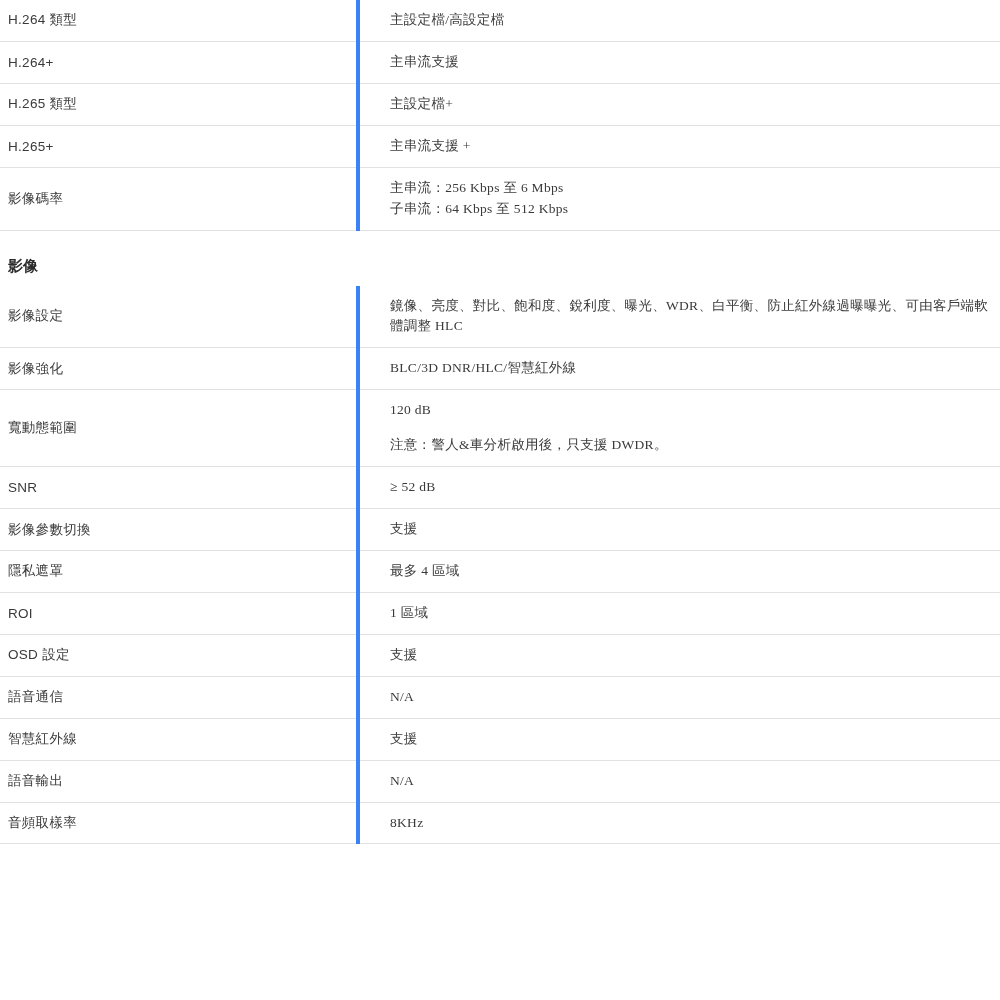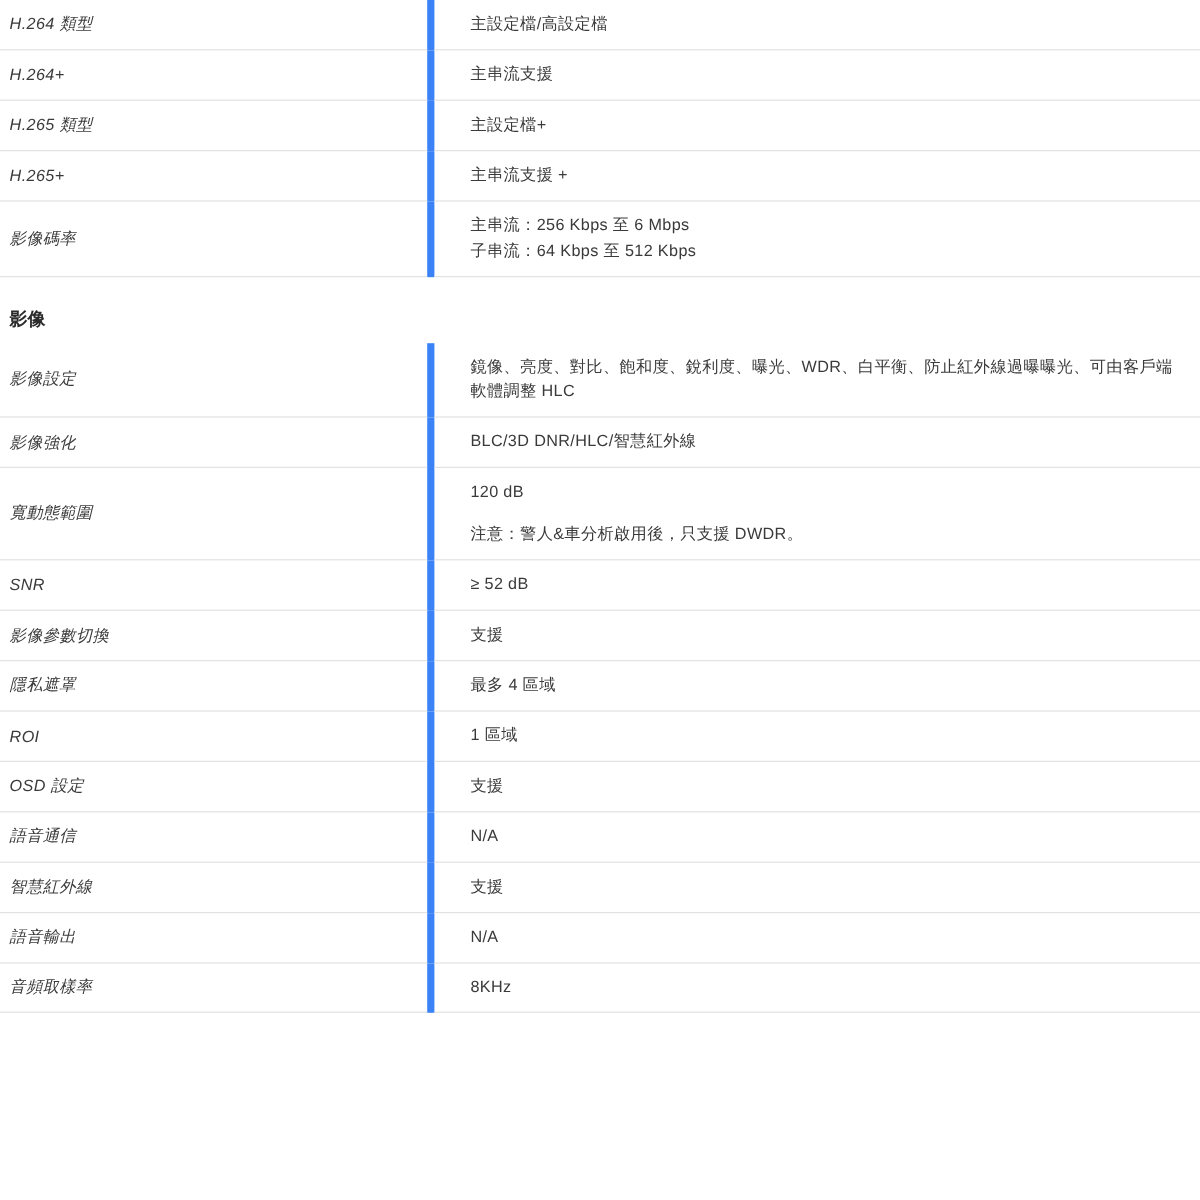--- a/index.html
+++ b/index.html
@@ -28,41 +28,41 @@
     padding: 0;
   }
   tr.spec-row {
     border-bottom: 1px solid #e2e2e2;
   }
   tr.spec-row td.label {
     width: 340px;
     padding: 10px 8px 10px 8px;
     font-size: 13.5px;
     color: #3a3a3a;
-    border-right: 6px solid #3b82f6;
+    border-right: 4px solid #3b82f6;
     letter-spacing: 0.3px;
-    font-style: italic;
   }
   tr.spec-row td.value {
     padding: 10px 10px 10px 30px;
     font-size: 13.5px;
     color: #3a3a3a;
     line-height: 1.55;
     letter-spacing: 0.3px;
   }
   tr.section-row td {
     padding: 26px 8px 10px 8px;
     font-size: 15px;
     font-weight: bold;
     color: #2b2b2b;
     border: none;
     margin-top: 12px;
   }
   .vline {
     display: block;
+    font-family: Liberation Serif, serif;
   }
   .note {
     display: block;
     margin-top: 14px;
   }
 </style>
 </head>
 <body>
 
 <div class="sheet">

